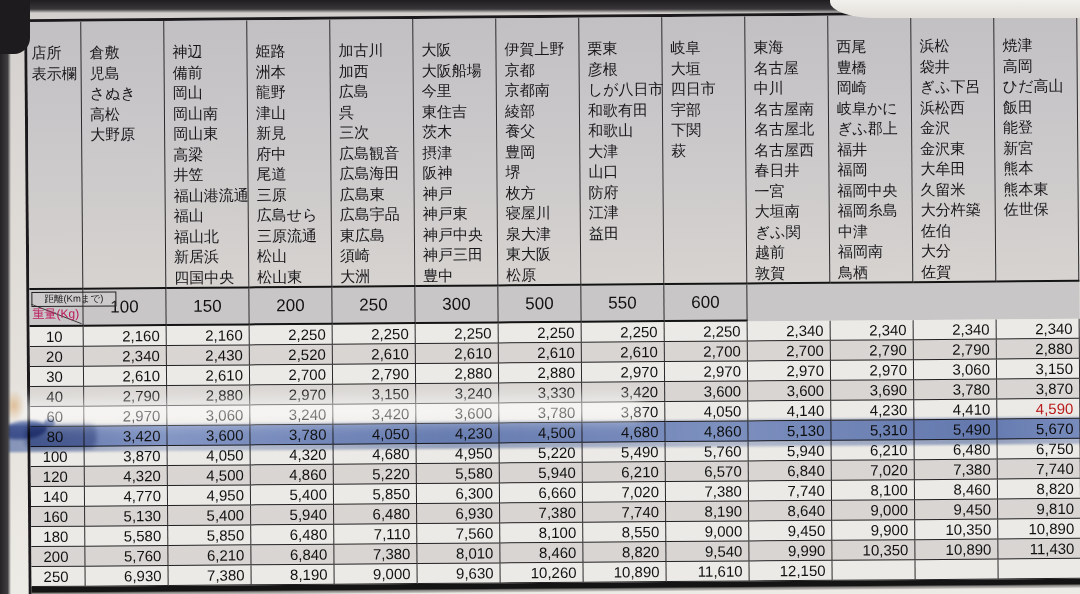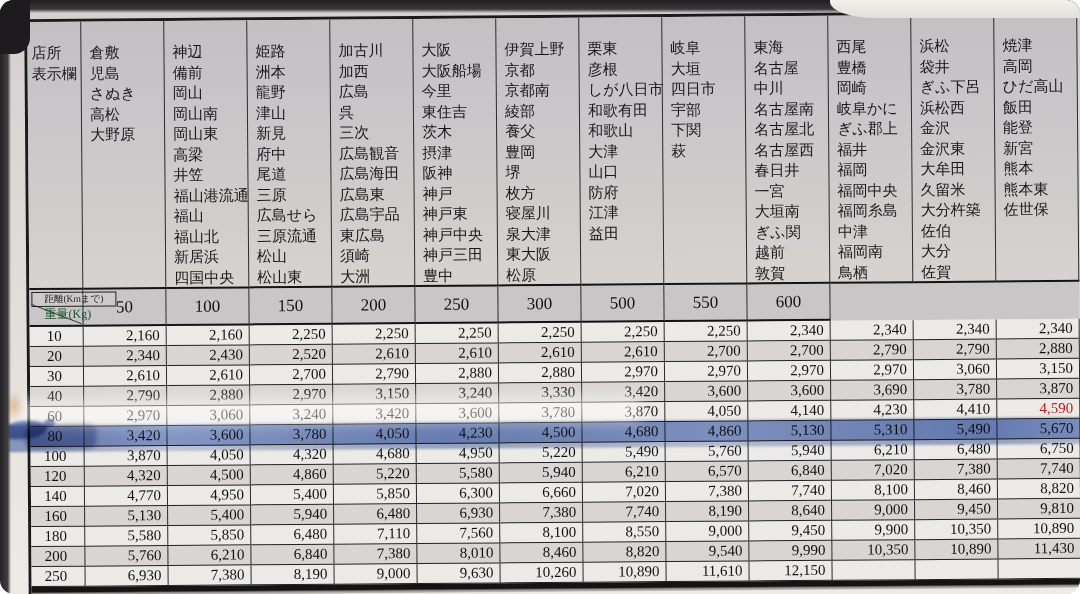--- a/index.html
+++ b/index.html
@@ -1,18 +1,18 @@
 <!DOCTYPE html>
 <html><head>
 <meta charset="utf-8">
 <style>
   html,body{margin:0;padding:0;}
   .canvas{position:relative;width:1080px;height:594px;overflow:hidden;
     background:linear-gradient(180deg,#d2cfcd 0%,#ddDAd6 35%,#e7e4df 75%,#edebe6 100%);
-    font-family:Liberation Serif, serif;border-radius:14px;}
+    font-family:Liberation Sans, sans-serif;}
   
   .edge-top{position:absolute;left:0;top:0;width:100%;height:13px;z-index:6;
     background:linear-gradient(180deg,#1f1d1f,#39373a 70%,rgba(57,55,58,0));}
   .corner-white{position:absolute;right:0;top:0;width:250px;height:18px;z-index:7;
     background:linear-gradient(180deg,#f2f0ec,#e2dfda);border-radius:0 0 0 45px/0 0 0 16px;}
   .edge-left{position:absolute;left:0;top:0;width:11px;height:100%;z-index:6;
     background:linear-gradient(90deg,#242224,#403e40 70%,rgba(64,62,64,0));}
   .corner-dark{position:absolute;left:0;top:0;width:30px;height:54px;z-index:6;
     background:#1d1b1d;border-radius:0 0 16px 0;}
   
@@ -25,21 +25,21 @@
   .regions{height:268px;background:linear-gradient(180deg,#c2c0c3,#cac8c9 45%,#d6d3d0);}
   .regions .c{border-bottom:2.5px solid #141414;padding:21px 0 0 8px;
     font-size:15px;line-height:20.5px;color:#18171a;white-space:nowrap;}
   .regions .c0{padding-left:4px;}
   .dist{height:37px;background:#c8c6c7;}
   .dist .c{border-bottom:2.5px solid #141414;display:flex;align-items:center;justify-content:center;
     font-size:17px;color:#121212;}
   .dist .c0{position:relative;display:block;}
   .dist-box{position:absolute;top:2px;left:2px;border:1.3px solid #222;font-size:9.5px;
     padding:0 12px;color:#1a1a1a;white-space:nowrap;background:rgba(255,255,255,.08);}
-  .weight-label{position:absolute;bottom:2px;left:3px;font-size:12px;color:#14532d;white-space:nowrap;margin-left:12px;}
+  .weight-label{position:absolute;bottom:2px;left:3px;font-size:12px;color:#be185d;white-space:nowrap;}
   .diag{position:absolute;left:0;top:0;width:100%;height:100%;}
   .data{height:20px;}
   .data .c{border-bottom:1.8px solid #232123;display:flex;align-items:center;justify-content:flex-end;
     padding-right:6px;font-size:15px;color:#121212;}
   .data .c0{justify-content:center;padding-right:4px;}
   .data.w{background:#eceae6;}
   .data.alt{background:#d8d5d2;}
   .data.hl{background:#a4b4d6;}
   .data .c.red-ink{color:#b91c1c;}
   .sliver{height:9px;border-right:none;
@@ -222,21 +222,20 @@
         </div>
       </div>
       <div class="row dist">
         <div class="c c0">
           <svg class="diag" viewBox="0 0 54 37" preserveAspectRatio="none">
             <line x1="2" y1="15" x2="53" y2="36" stroke="#333" stroke-width="1"></line>
           </svg>
           <div class="dist-box">距離(Kmまで)</div>
           <div class="weight-label">重量(Kg)</div>
         </div>
-        <div class="c">50</div>
         <div class="c">100</div>
         <div class="c">150</div>
         <div class="c">200</div>
         <div class="c">250</div>
         <div class="c">300</div>
         <div class="c">500</div>
         <div class="c">550</div>
         <div class="c">600</div>
       </div>
       <div class="row data w">

